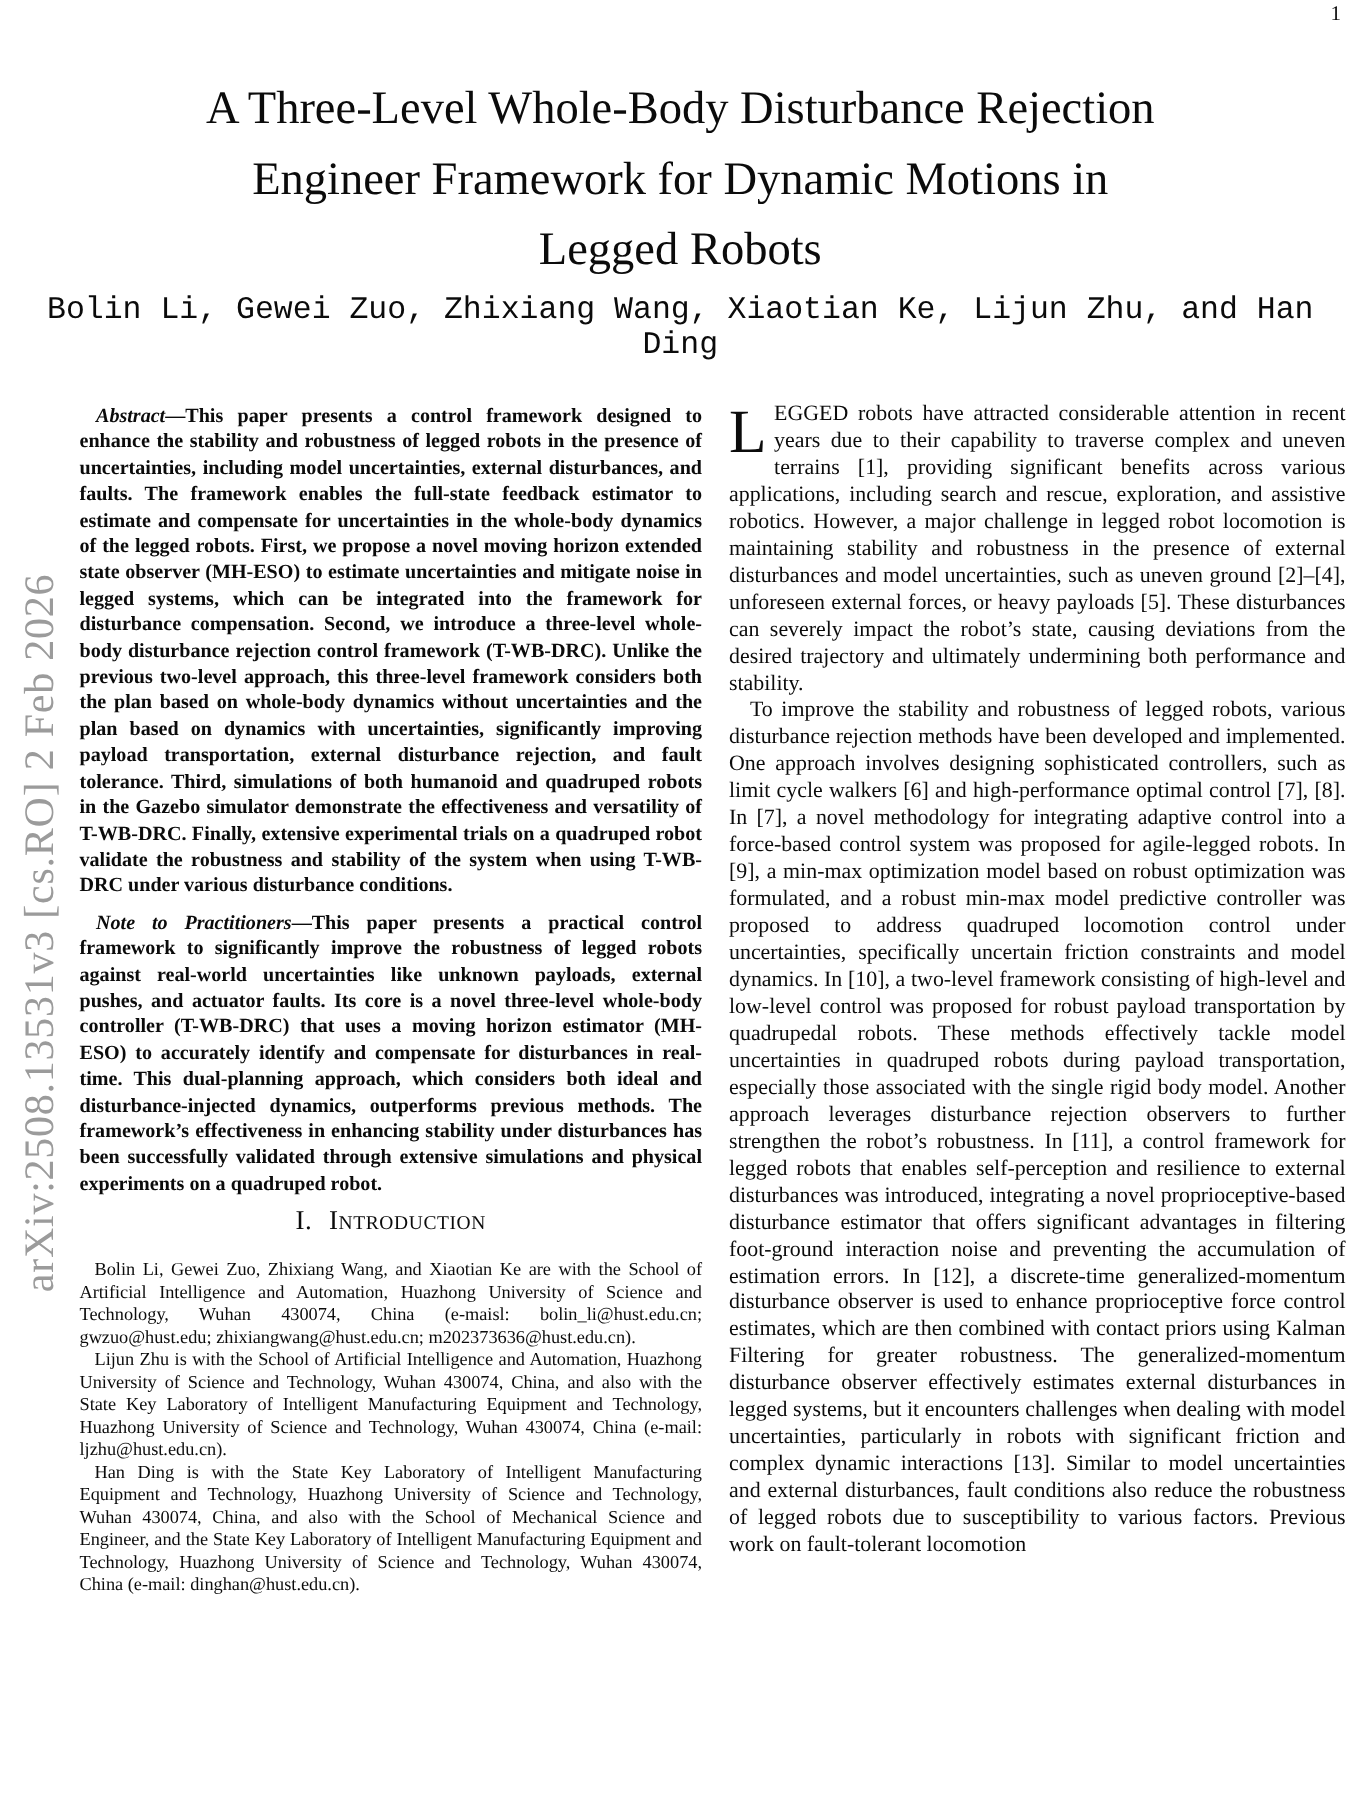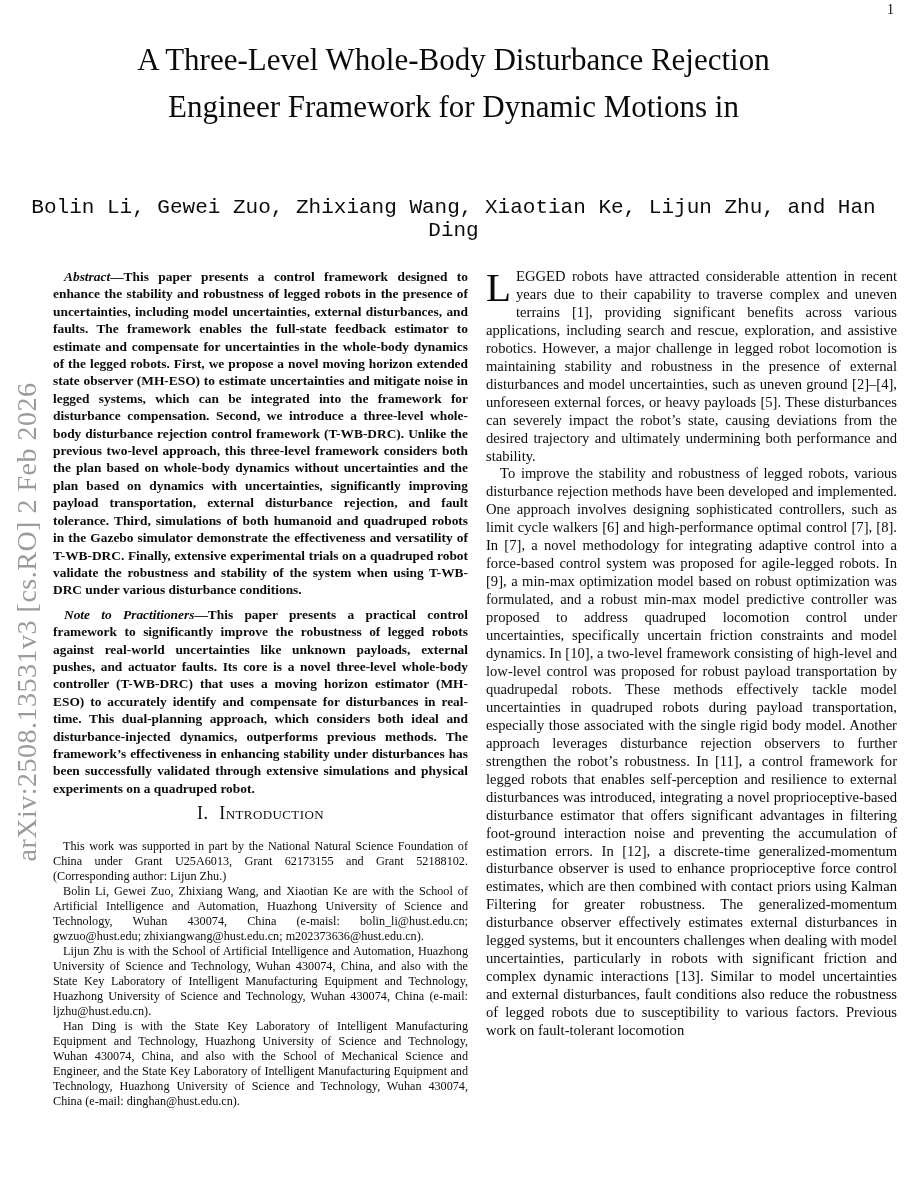--- a/index.html
+++ b/index.html
@@ -27,21 +27,21 @@
     left: 27px;
     top: 622px;
     transform: translate(-50%, -50%) rotate(-90deg);
     white-space: nowrap;
     font-size: 28px;
     color: #9b9b9b;
     letter-spacing: 0.5px;
   }
   .title {
     position: absolute;
-    top: 36px;
+    top: 48px;
     left: 63px;
     width: 781px;
     margin: 0;
     text-align: center;
     font-size: 31px;
     font-weight: normal;
     line-height: 47px;
   }
   .authors {
     position: absolute;
@@ -109,35 +109,35 @@
 
 <div class="page">
 
   <div class="page-number">1</div>
 
   <div class="watermark">arXiv:2508.13531v3  [cs.RO]  2 Feb 2026</div>
 
   <h1 class="title">
     <div>A Three-Level Whole-Body Disturbance Rejection</div>
     <div>Engineer Framework for Dynamic Motions in</div>
+    <div>Legged Robots</div>
   </h1>
 
   <div class="authors">Bolin Li, Gewei Zuo, Zhixiang Wang, Xiaotian Ke, Lijun Zhu, and Han Ding</div>
 
   <div class="col col-left">
 
     <p class="abstract"><span class="lead-italic">Abstract</span><span>—</span><span>This paper presents a control framework designed to enhance the stability and robustness of legged robots in the presence of uncertainties, including model uncertainties, external disturbances, and faults. The framework enables the full-state feedback estimator to estimate and compensate for uncertainties in the whole-body dynamics of the legged robots. First, we propose a novel moving horizon extended state observer (MH-ESO) to estimate uncertainties and mitigate noise in legged systems, which can be integrated into the framework for disturbance compensation. Second, we introduce a three-level whole-body disturbance rejection control framework (T-WB-DRC). Unlike the previous two-level approach, this three-level framework considers both the plan based on whole-body dynamics without uncertainties and the plan based on dynamics with uncertainties, significantly improving payload transportation, external disturbance rejection, and fault tolerance. Third, simulations of both humanoid and quadruped robots in the Gazebo simulator demonstrate the effectiveness and versatility of T-WB-DRC. Finally, extensive experimental trials on a quadruped robot validate the robustness and stability of the system when using T-WB-DRC under various disturbance conditions.</span></p>
 
     <p class="note"><span class="lead-italic">Note to Practitioners</span><span>—</span><span>This paper presents a practical control framework to significantly improve the robustness of legged robots against real-world uncertainties like unknown payloads, external pushes, and actuator faults. Its core is a novel three-level whole-body controller (T-WB-DRC) that uses a moving horizon estimator (MH-ESO) to accurately identify and compensate for disturbances in real-time. This dual-planning approach, which considers both ideal and disturbance-injected dynamics, outperforms previous methods. The framework’s effectiveness in enhancing stability under disturbances has been successfully validated through extensive simulations and physical experiments on a quadruped robot.</span></p>
 
 
     <div class="sec-heading"><span class="sec-num">I.</span><span>Introduction</span></div>
 
     <div class="footnotes">
-      <p class="fn">This work was supported in part by the National Natural Science Foundation of China under Grant U25A6013, Grant 62173155 and Grant 52188102. (Corresponding author: Lijun Zhu.)</p>
       <p class="fn">Bolin Li, Gewei Zuo, Zhixiang Wang, and Xiaotian Ke are with the School of Artificial Intelligence and Automation, Huazhong University of Science and Technology, Wuhan 430074, China (e-maisl: bolin_li@hust.edu.cn; gwzuo@hust.edu; zhixiangwang@hust.edu.cn; m202373636@hust.edu.cn).</p>
       <p class="fn">Lijun Zhu is with the School of Artificial Intelligence and Automation, Huazhong University of Science and Technology, Wuhan 430074, China, and also with the State Key Laboratory of Intelligent Manufacturing Equipment and Technology, Huazhong University of Science and Technology, Wuhan 430074, China (e-mail: ljzhu@hust.edu.cn).</p>
       <p class="fn">Han Ding is with the State Key Laboratory of Intelligent Manufacturing Equipment and Technology, Huazhong University of Science and Technology, Wuhan 430074, China, and also with the School of Mechanical Science and Engineer, and the State Key Laboratory of Intelligent Manufacturing Equipment and Technology, Huazhong University of Science and Technology, Wuhan 430074, China (e-mail: dinghan@hust.edu.cn).</p>
     </div>
 
   </div>
 
   <div class="col col-right">
 
     <p class="body-p"><span class="dropcap">L</span><span>EGGED robots have attracted considerable attention in recent years due to their capability to traverse complex and uneven terrains [1], providing significant benefits across various applications, including search and rescue, exploration, and assistive robotics. However, a major challenge in legged robot locomotion is maintaining stability and robustness in the presence of external disturbances and model uncertainties, such as uneven ground [2]–[4], unforeseen external forces, or heavy payloads [5]. These disturbances can severely impact the robot’s state, causing deviations from the desired trajectory and ultimately undermining both performance and stability.</span></p>

